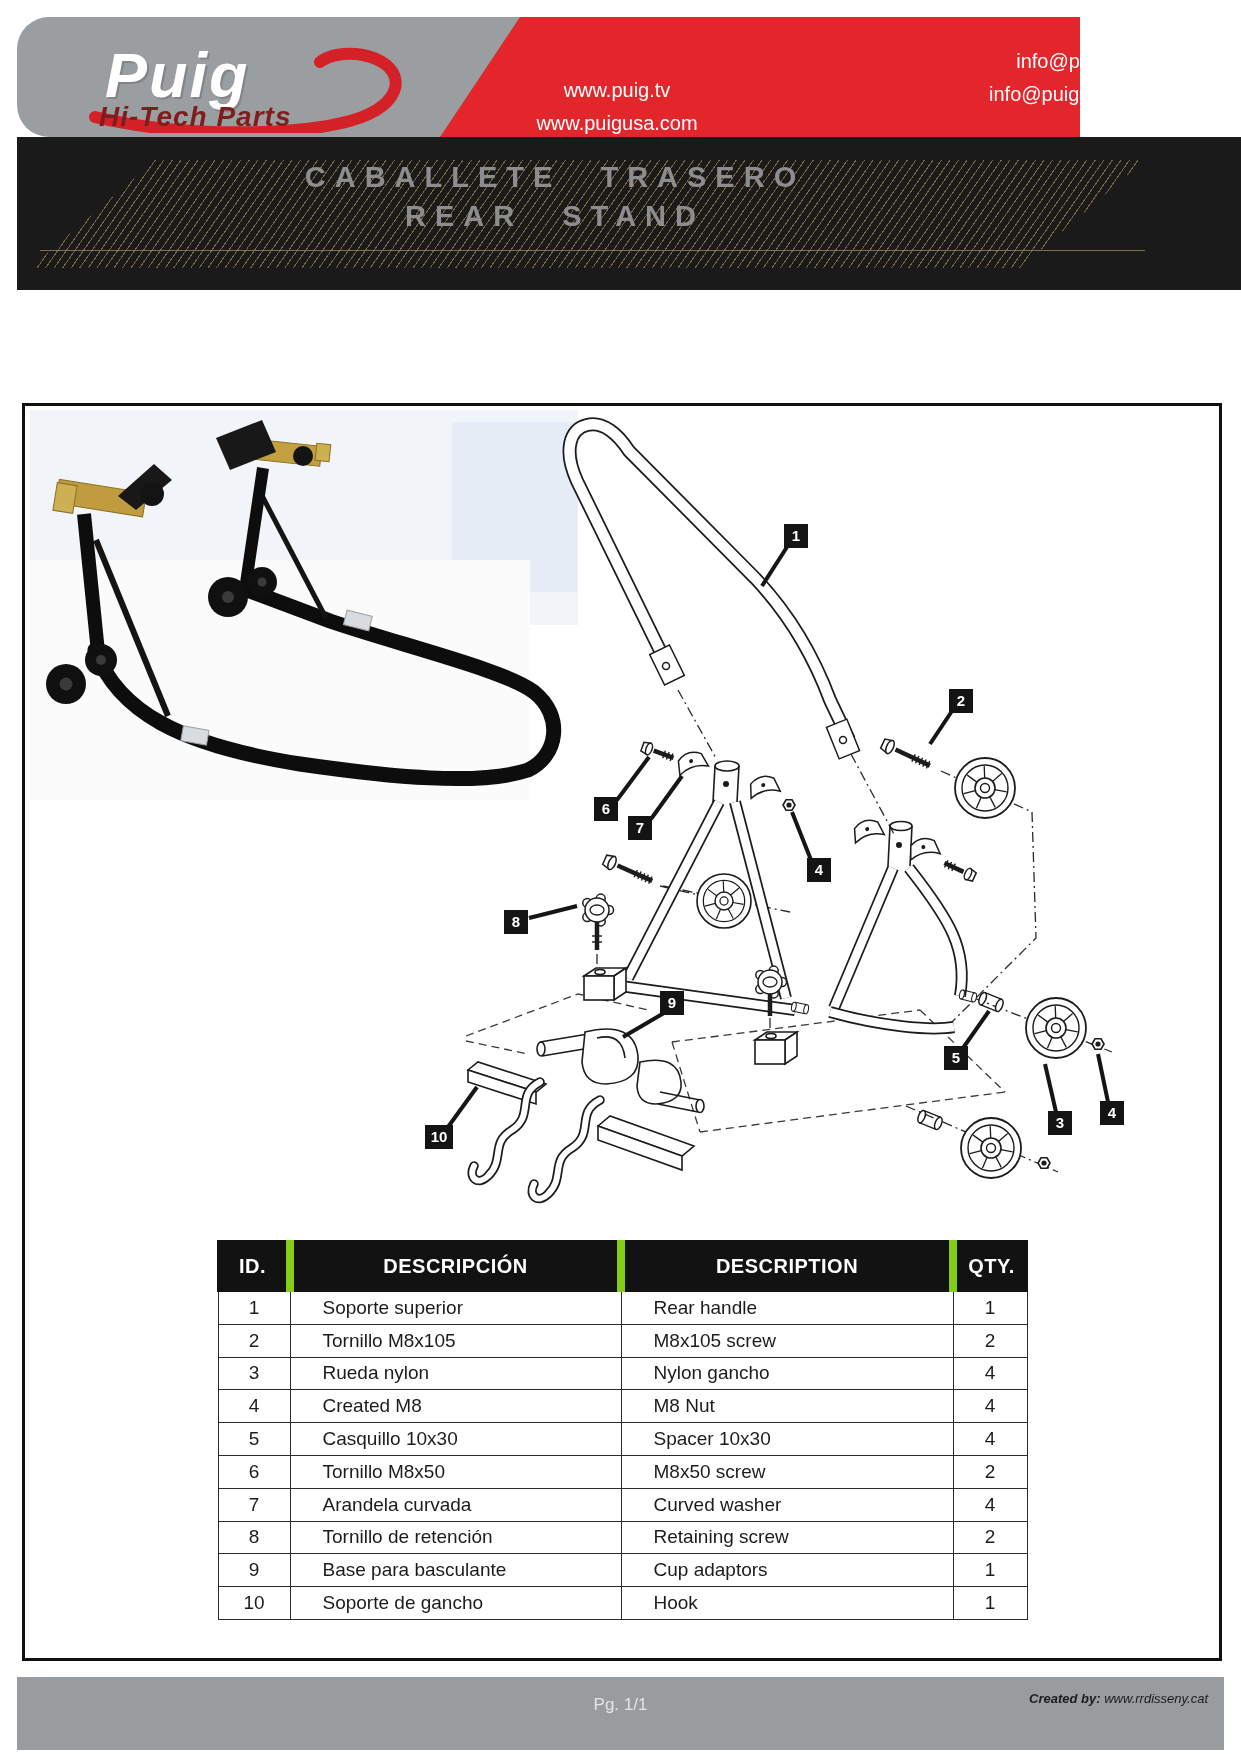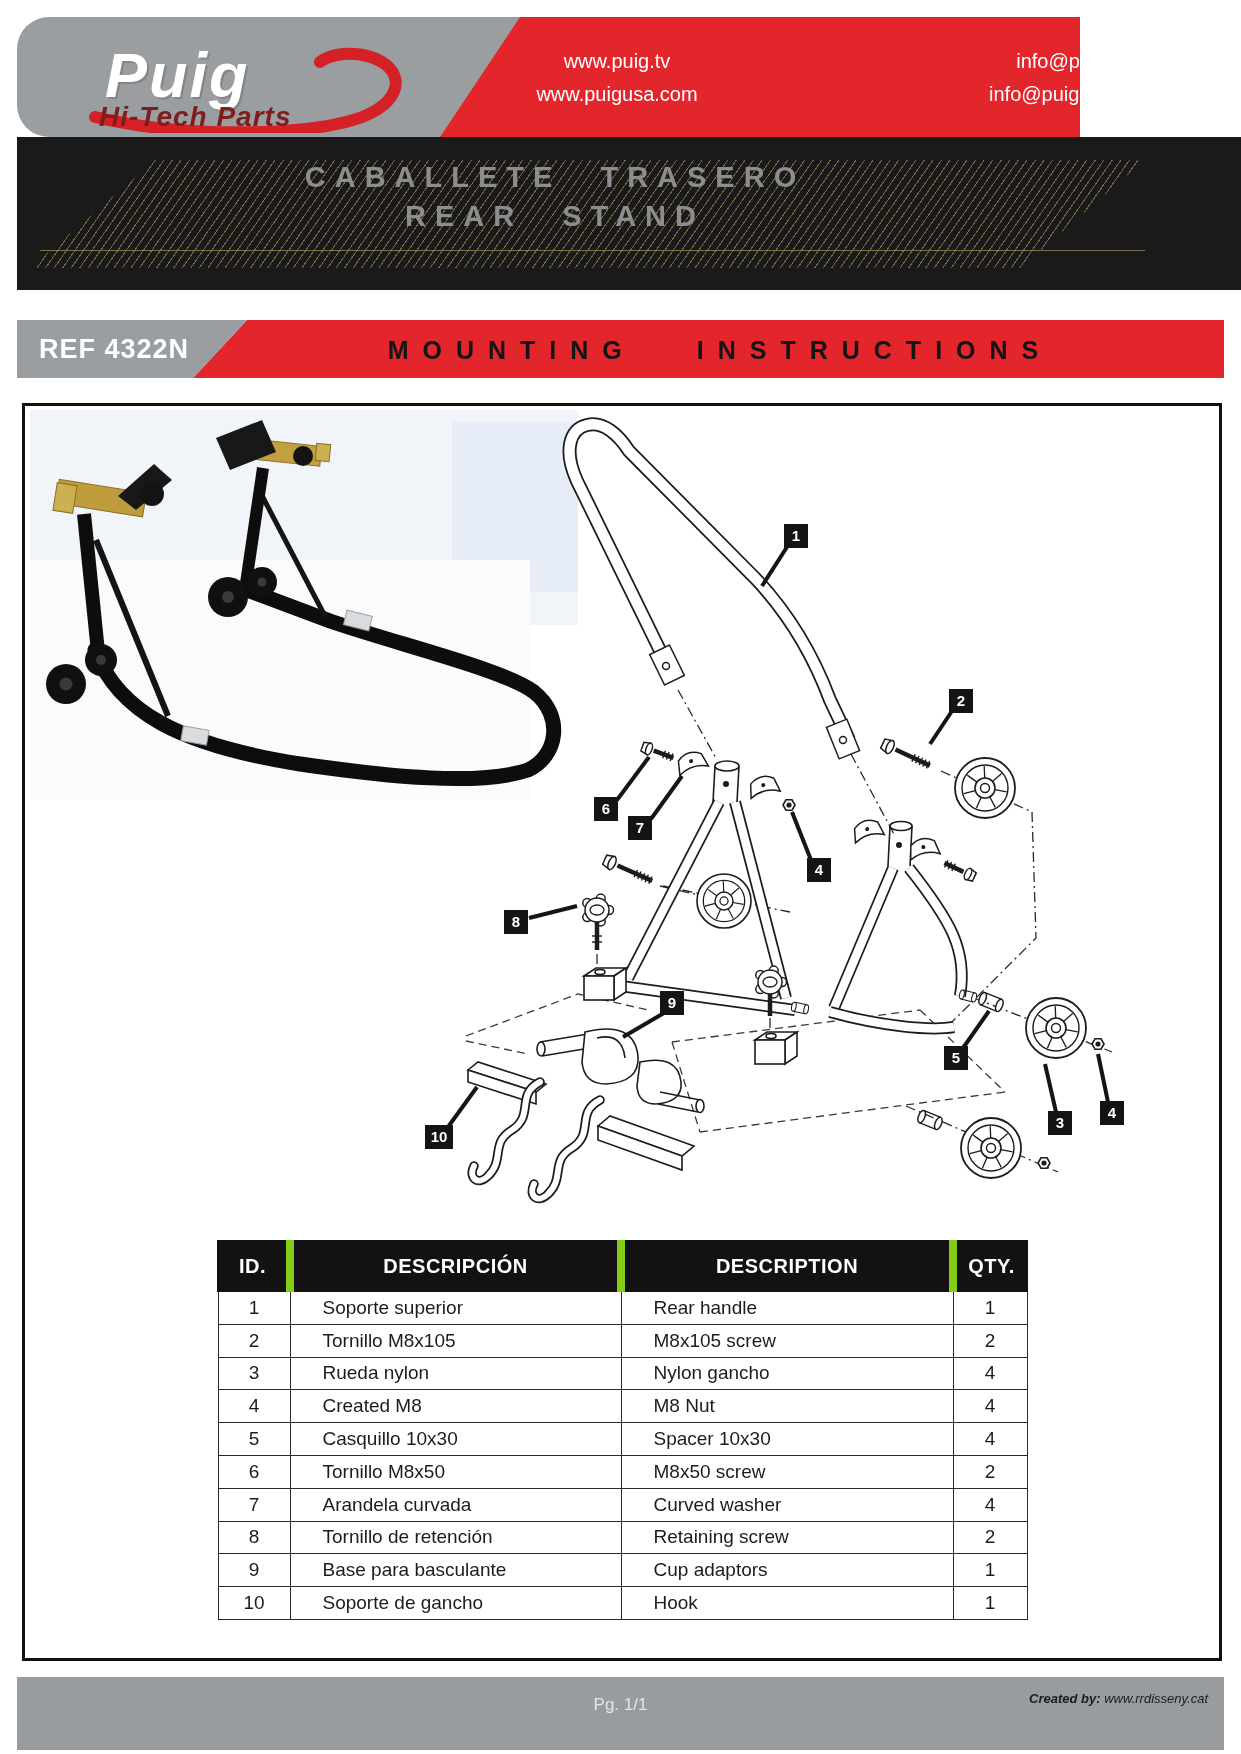--- a/index.html
+++ b/index.html
@@ -10,21 +10,21 @@
   
   #header{left:17px;top:17px;width:1063px;height:120px;background:#9b9ea0;border-radius:32px;}
   #header-red{position:absolute;left:0;top:0;width:100%;height:100%;
       background:#e2262b;clip-path:polygon(503px 0,1207px 0,1207px 120px,423px 120px);}
   #logo{position:absolute;left:60px;top:8px;width:340px;height:108px;}
   #logo-word{position:absolute;left:28px;top:14px;color:#ffffff;font-size:63px;font-weight:bold;
       font-style:italic;letter-spacing:2px;text-shadow:2px 2px 0 rgba(60,60,60,.25);}
   #logo-tag{position:absolute;left:22px;top:76px;color:#7f1d1d;font-size:28px;font-weight:bold;
       font-style:italic;letter-spacing:1px;}
   .contact-col{position:absolute;top:28px;color:#ffffff;font-size:20px;line-height:33px;text-align:center;}
-  #contact-web{left:465px;width:270px;}
+  #contact-web{left:465px;width:270px;margin-top:29px;}
   #contact-mail{left:920px;width:270px;}
 
   
   #titleband{left:17px;top:137px;width:1207px;height:153px;background:#1a1a1a;overflow:hidden;padding-left:20px;}
   #hatch{position:absolute;left:0;top:0;width:1207px;height:153px;
       background:repeating-linear-gradient(125deg,rgba(150,128,80,.75) 0 1px,transparent 1px 7px);
       clip-path:polygon(138px 23px,1128px 23px,1003px 131px,13px 131px);}
   #hatch-line{position:absolute;left:23px;top:113px;width:1105px;height:1px;background:#8a7a55;opacity:.9;}
   #titletext{position:absolute;left:0;top:21px;width:1076px;text-align:center;color:#8d8d8d;
       font-size:29px;font-weight:bold;letter-spacing:9px;word-spacing:22px;line-height:39px;}
@@ -91,26 +91,20 @@
 
   <div class="abs" id="titleband">
     <div id="hatch"></div>
     <div id="hatch-line"></div>
     <div id="titletext">
       <div>CABALLETE TRASERO</div>
       <div>REAR STAND</div>
     </div>
   </div>
 
-  <div class="abs" id="refband">
-    <div class="red"></div>
-    <div class="gray"></div>
-    <div id="ref-label">REF 4322N</div>
-    <div id="mount-label">MOUNTING INSTRUCTIONS</div>
-  </div>
 
   <div class="abs" id="mainbox"></div>
 
   <svg class="abs" id="diagram-svg" viewBox="0 0 1241 1754">
     <defs>
       <g id="wheel">
         <circle r="30" fill="#fff" stroke="#1c1c1c" stroke-width="1.8"></circle>
         <circle r="23" fill="#fff" stroke="#1c1c1c" stroke-width="1.4"></circle>
         <g stroke="#1c1c1c" stroke-width="1.3">
           <line x1="9.8" y1="1.7" x2="21.7" y2="3.8"></line>

